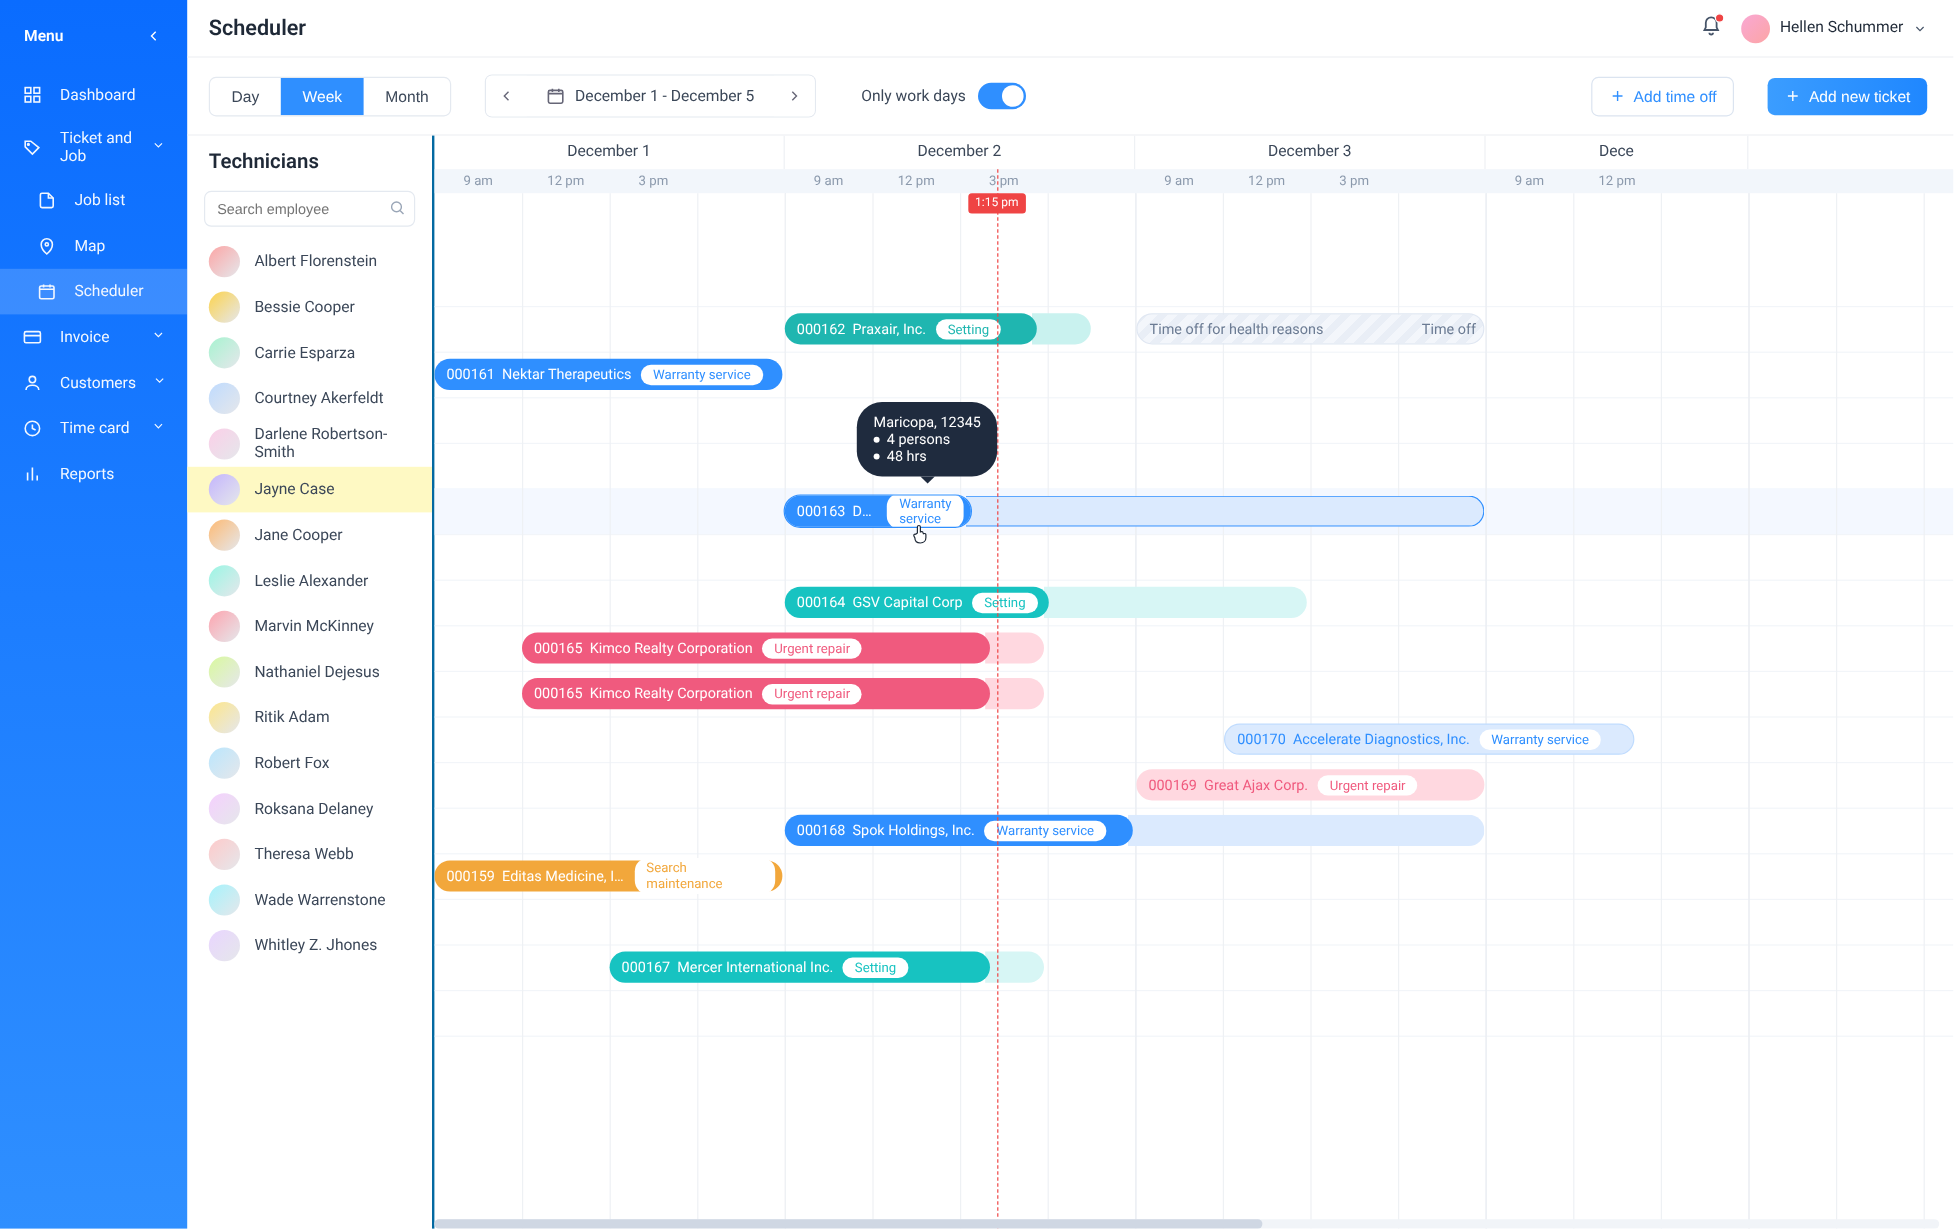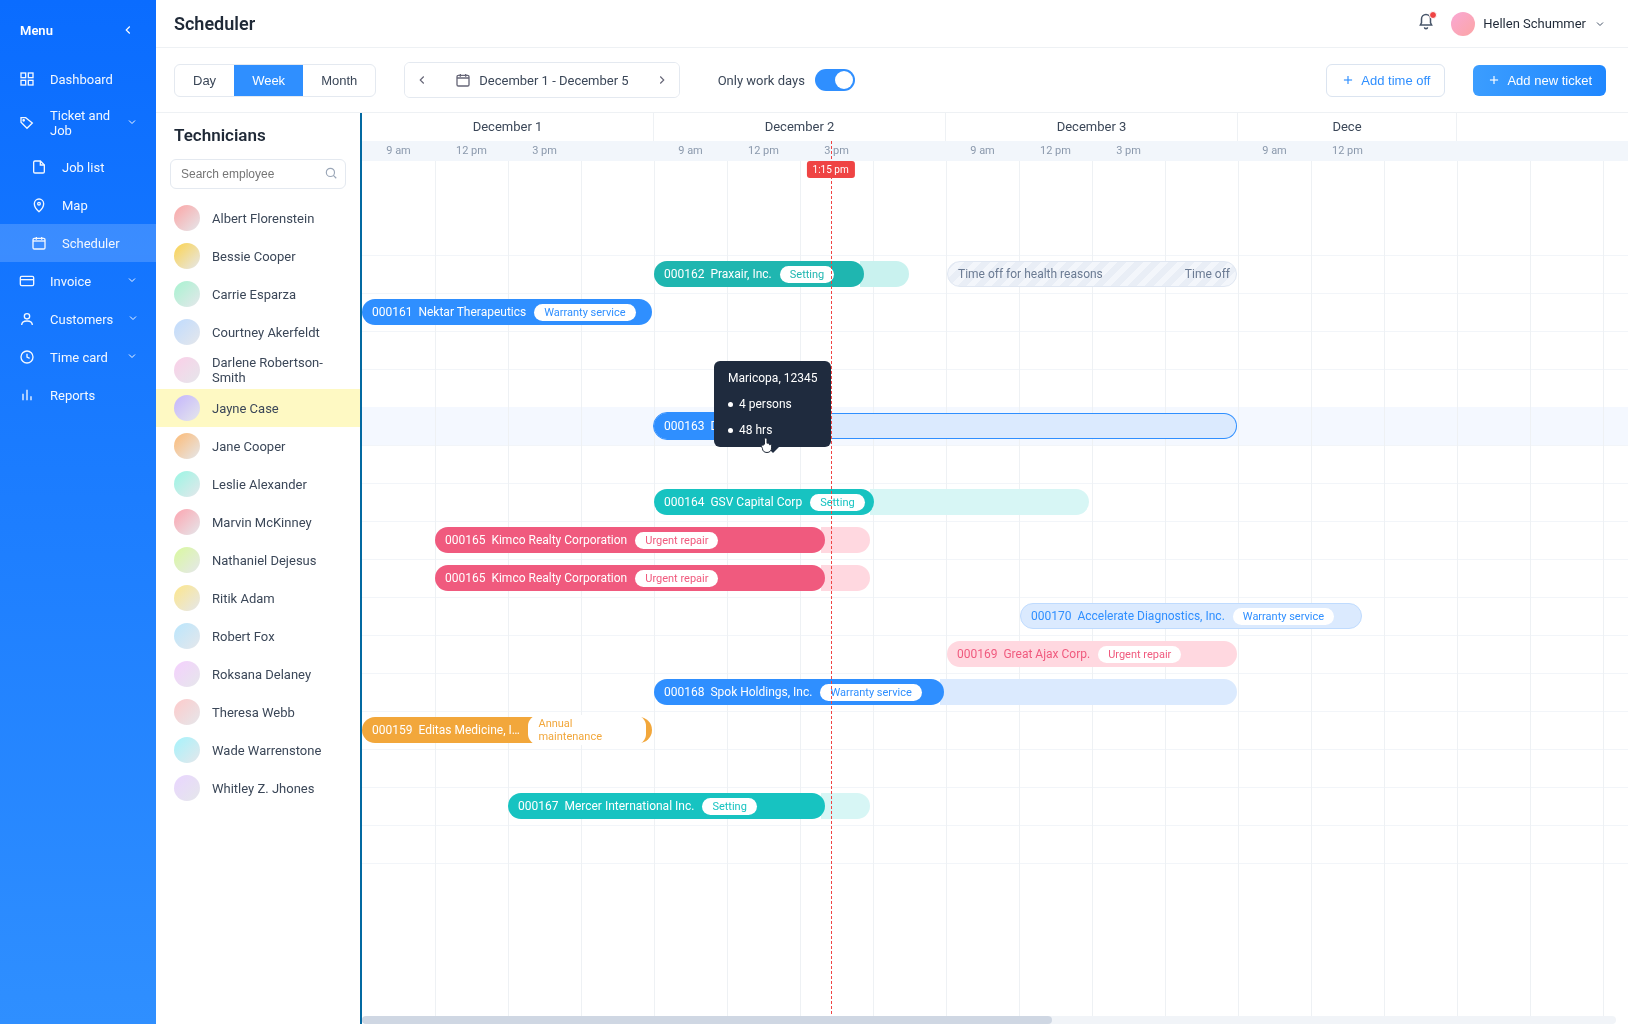--- a/index.html
+++ b/index.html
@@ -92,21 +92,21 @@
 .evt.c-orange { background:#f2a73b; }        .evt.c-orange .pill { color:#f2a73b; }
 .evt.c-gray { background:repeating-linear-gradient(135deg,#e9eef6 0 6px,#f3f6fb 6px 12px); color:#6b7b93; border:1px solid #e0e7f2; }
 .evt-ext { position:absolute; height:26px; border-radius:0; z-index:2; }
 
 
 .evt.focus { outline:1px solid #2f8fff; outline-offset:0; }
 
 
 .tooltip { position:absolute; background:#1f2b3e; color:#fff; font-size:12px; padding:10px 14px; border-radius:6px; z-index:20; white-space:nowrap; }
 .tooltip::after { content:""; position:absolute; bottom:-6px; left:50%; margin-left:-6px; border:6px solid transparent; border-top-color:#1f2b3e; border-bottom:none; }
-.tooltip .line { display:flex; align-items:center; gap:6px; margin-top:12px; }
+.tooltip .line { display:flex; align-items:center; gap:6px; margin-top:0; }
 .tooltip .line::before { content:""; width:5px; height:5px; background:#fff; border-radius:50%; }
 .tooltip .line:first-child::before { content:none; }
 .tooltip .line:first-child { margin-top:0; }
 
 
 .cursor-hand { position:absolute; z-index:30; pointer-events:none; }
 
 
 .hscroll { position:absolute; left:0; right:12px; bottom:0; height:8px; background:#f1f4f8; border-radius:4px; z-index:8;}
 .hscroll .thumb { position:absolute; height:100%; background:#cfd7e3; border-radius:4px; }
@@ -460,28 +460,28 @@
             <span class="tx">000169&nbsp;&nbsp;Great Ajax Corp.</span>
             <span class="pill">Urgent repair</span>
           </div>
           <div class="evt-ext" style="left: 578px; width: 297px; top: 518px; background: rgb(219, 234, 254); border-top: 1px solid transparent; border-right: 1px solid transparent; border-bottom: 1px solid transparent; border-left: none; border-image: initial; border-radius: 0px 13px 13px 0px;"></div>
           <div class="evt c-blue" style="left: 292px; width: 290px; top: 518px;">
             <span class="tx">000168&nbsp;&nbsp;Spok Holdings, Inc.</span>
             <span class="pill">Warranty service</span>
           </div>
           <div class="evt c-orange" style="left: 0px; width: 290px; top: 556px;">
             <span class="tx">000159&nbsp;&nbsp;Editas Medicine, Inc</span>
-            <span class="pill">Annual maintenance</span>
+            <span class="pill">Search maintenance</span>
           </div>
           <div class="evt-ext" style="left: 459px; width: 49px; top: 632px; background: rgb(215, 246, 245); border-radius: 0px 13px 13px 0px;"></div>
           <div class="evt c-cyan" style="left: 146px; width: 317px; top: 632px;">
             <span class="tx">000167&nbsp;&nbsp;Mercer International Inc.</span>
             <span class="pill">Setting</span>
           </div>
-          <div class="tooltip" style="left: 352px; top: 200px;">
+          <div class="tooltip" style="left: 352px; top: 174px; border-radius: 21px;">
             <div class="line">Maricopa, 12345</div>
             <div class="line">4 persons</div>
             <div class="line">48 hrs</div>
           </div>
           <div class="cursor-hand" style="left: 395px; top: 273px;"><svg width="20" height="22" viewBox="0 0 24 24" fill="#fff" stroke="#1f2937" stroke-width="1.2">
               <path d="M9 11V5a1.5 1.5 0 0 1 3 0v5l1-.3a1.3 1.3 0 0 1 1.6 1l.4 1 1-.2a1.3 1.3 0 0 1 1.5 1.3v2.7c0 3-2 5.5-5.5 5.5S6.5 19 6.5 16l-1-2a1.3 1.3 0 0 1 1.8-1.7z"></path>
             </svg></div>
         </div>
       <div class="hscroll">
           <div class="thumb" style="left:0;width:55%"></div>

